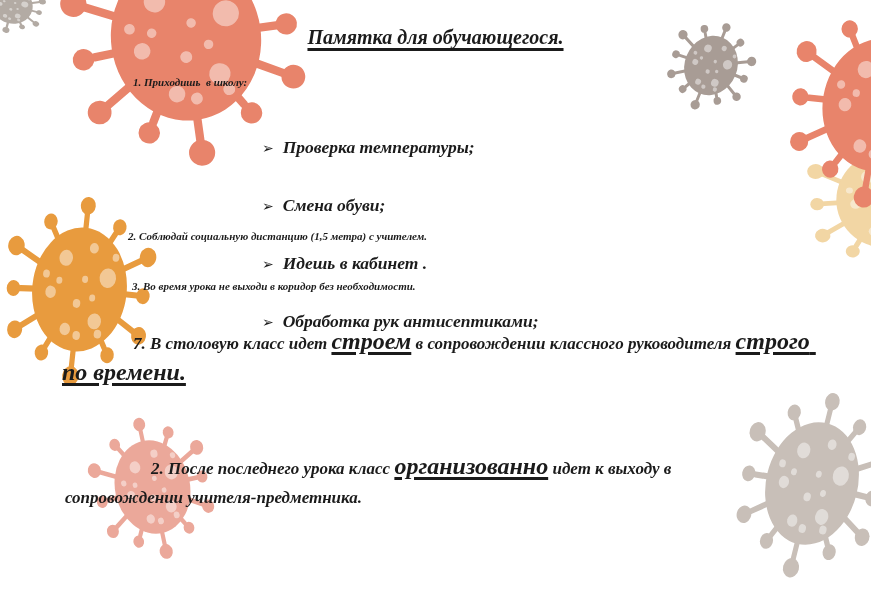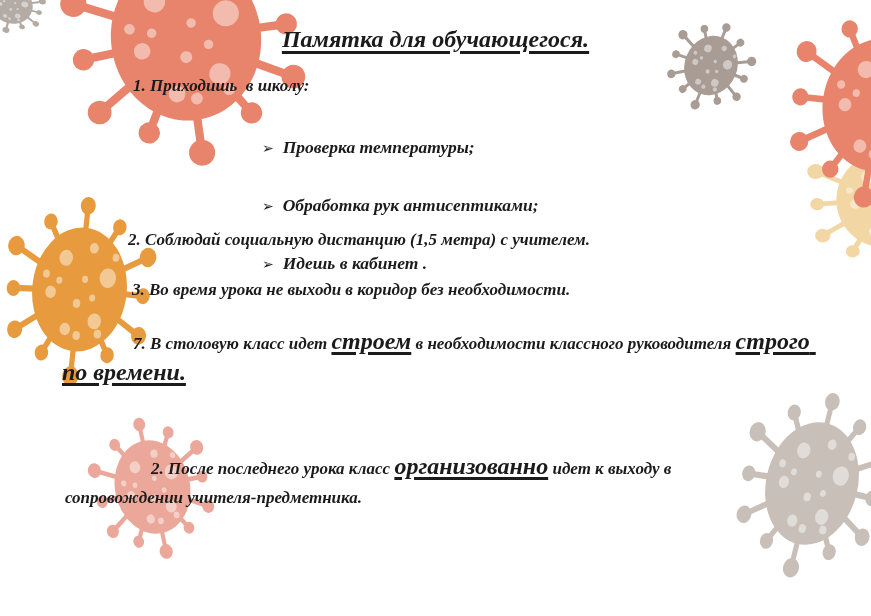--- a/index.html
+++ b/index.html
@@ -20,26 +20,26 @@
   .v-tr-small{left:665px;top:18px;transform:rotate(22deg);}
   .v-right-beige{left:800px;top:125px;transform:rotate(0deg);}
   .v-right-salmon{left:780px;top:0px;transform:rotate(10deg);}
   .v-left-orange{left:-3px;top:192px;transform:rotate(6deg);}
   .v-bl-pink{left:87px;top:413px;transform:rotate(-12deg);}
   .v-br-taupe{left:732px;top:386px;transform:rotate(14deg);}
   
   .txt{position:absolute;z-index:1;font-weight:bold;font-style:italic;white-space:pre-wrap;}
   .title{
     left:0;right:0;top:26px;text-align:center;
-    font-size:24px;
+    font-size:20px;
     text-decoration:underline;
     text-decoration-thickness:2.5px;
     text-underline-offset:4px;
   }
-  .body-line{font-size:17px;white-space:pre;}
+  .body-line{font-size:11px;white-space:pre;}
   .i1{left:133px;top:76px;}
   .bullets{left:262px;top:101px;list-style:none;margin:0;padding:0;}
   .bullets li{line-height:21px;font-size:17.5px;font-weight:bold;font-style:italic;}
   .bullet-marker{
     font-family:"DejaVu Sans",sans-serif;
     font-style:normal;font-weight:normal;
     font-size:14px;margin-right:9px;
   }
   .i2{left:128px;top:230px;}
   .i3{left:132px;top:280px;}
@@ -153,26 +153,27 @@
   <svg class="virus v-br-taupe" width="160" height="195">
     <use href="#virusSym" width="160" height="195" fill="#C8BFB8"></use>
   </svg>
 
   <div class="txt title">Памятка для обучающегося.</div>
 
   <div class="txt body-line i1">1. Приходишь  в школу:</div>
 
   <ul class="txt bullets">
     <li><span class="bullet-marker">➢</span><span>Проверка температуры;</span></li>
+    <li><span class="bullet-marker">➢</span><span>Смена обуви;</span></li>
+    <li><span class="bullet-marker">➢</span><span>Идешь в кабинет .</span></li>
     <li><span class="bullet-marker">➢</span><span>Обработка рук антисептиками;</span></li>
-    <li><span class="bullet-marker">➢</span><span>Идешь в кабинет .</span></li>
   </ul>
 
   <div class="txt body-line i2">2. Соблюдай социальную дистанцию (1,5 метра) с учителем.</div>
 
   <div class="txt body-line i3">3. Во время урока не выходи в коридор без необходимости.</div>
 
-  <p class="txt para i4"><span>7. В столовую класс идет </span><span class="big">строем</span><span> в необходимости классного руководителя </span><span class="big">строго по времени.</span></p>
+  <p class="txt para i4"><span>7. В столовую класс идет </span><span class="big">строем</span><span> в сопровождении классного руководителя </span><span class="big">строго по времени.</span></p>
 
 
   <p class="txt para i6"><span>2. После последнего урока класс </span><span class="big">организованно</span><span> идет к выходу в сопровождении учителя-предметника.</span></p>
 
 </div>
 
 </body></html>

